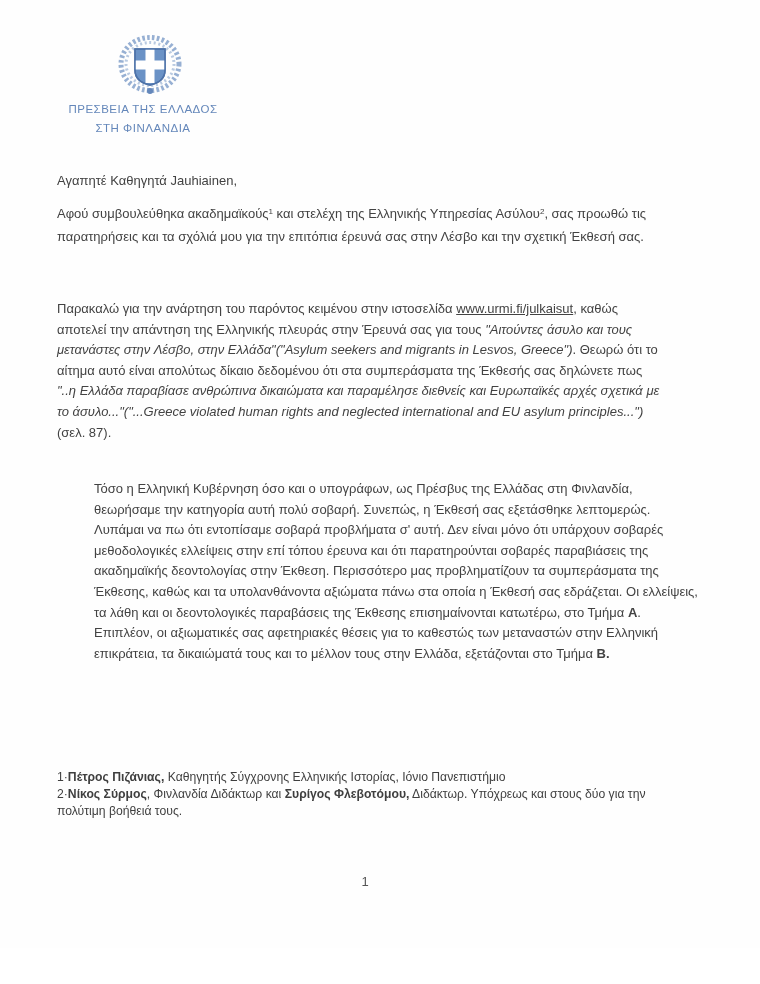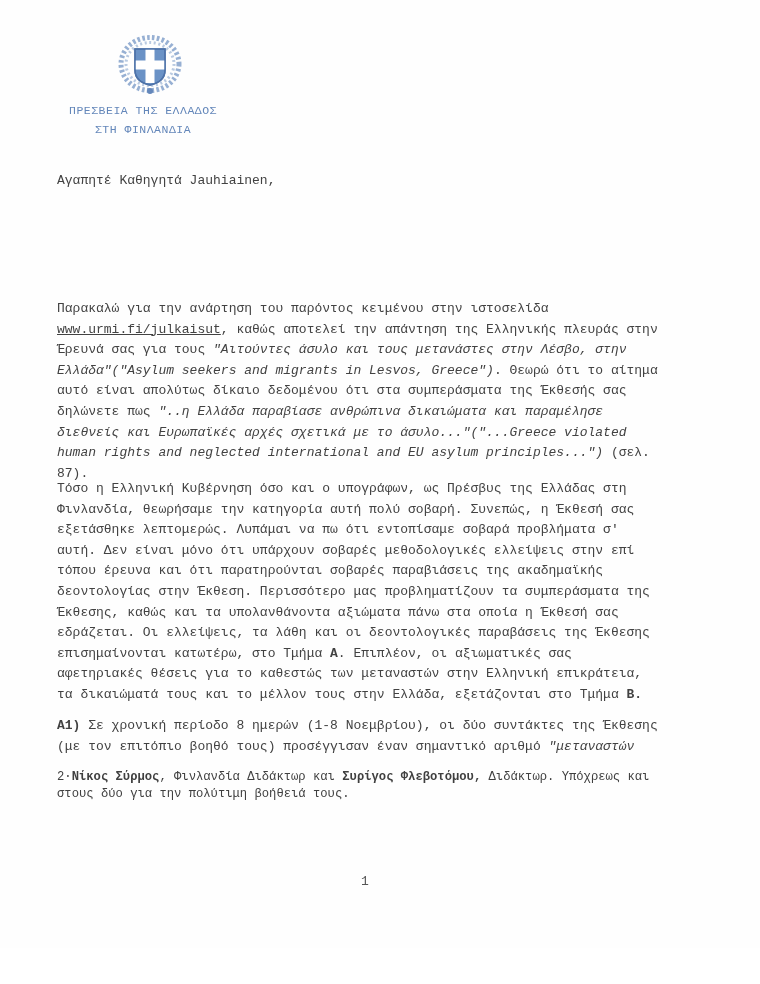--- a/index.html
+++ b/index.html
@@ -5,21 +5,21 @@
   html, body {
     margin: 0; padding: 0;
     width: 760px; height: 984px;
     background: #ffffff;
     overflow: hidden;
   }
   .page {
     position: relative;
     width: 760px; height: 948px;
     background: #fefefe;
-    font-family: Liberation Mono, monospace;
+    font-family: Liberation Sans, sans-serif;
     color: #454545;
   }
   
   .letterhead {
     position: absolute;
     left: 50px; top: 34px;
     width: 186px;
     text-align: center;
   }
   .emblem-wrap { display: inline-block; margin-left: 14px; }
@@ -36,21 +36,21 @@
     left: 57px;
     width: 604px;
     margin: 0;
     font-size: 13px;
     line-height: 20.6px;
     color: #424242;
   }
   .greeting { top: 171px; }
   .p1 { top: 204px; }
   .p2 { top: 299px; }
-  .p3 { top: 479px; }
+  .p3 { top: 479px; margin-left: 37px; }
   .pa1 { top: 716px; }
   
   .footnotes {
     position: absolute;
     left: 57px; top: 769px;
     width: 614px;
     font-size: 12.2px;
     line-height: 17px;
     color: #3f3f3f;
   }
@@ -92,26 +92,27 @@
         <rect x="20" y="26.5" width="30" height="9" fill="#ffffff"></rect>
         <path d="M20,15 h30 v21 q0,12 -15,15 q-15,-3 -15,-15 z" fill="none" stroke="#4e73a9" stroke-width="1.5"></path>
       </svg>
     </span>
     <div class="embassy-line">ΠΡΕΣΒΕΙΑ ΤΗΣ ΕΛΛΑΔΟΣ</div>
     <div class="embassy-line second">ΣΤΗ ΦΙΝΛΑΝΔΙΑ</div>
   </header>
 
   <p class="body greeting"><span>Αγαπητέ Καθηγητά Jauhiainen,</span></p>
 
+  <p class="body p1"><span>Αφού συμβουλεύθηκα ακαδημαϊκούς</span><sup>1</sup><span> και στελέχη της Ελληνικής Υπηρεσίας Ασύλου</span><sup>2</sup><span>, σας προωθώ τις παρατηρήσεις και τα σχόλιά μου για την επιτόπια έρευνά σας στην Λέσβο και την σχετική Έκθεσή σας.</span></p>
 
   <p class="body p2"><span>Παρακαλώ για την ανάρτηση του παρόντος κειμένου στην ιστοσελίδα </span><span class="u">www.urmi.fi/julkaisut</span><span>, καθώς αποτελεί την απάντηση της Ελληνικής πλευράς στην Έρευνά σας για τους </span><span class="i">"Αιτούντες άσυλο και τους μετανάστες στην Λέσβο, στην Ελλάδα"("Asylum seekers and migrants in Lesvos, Greece")</span><span>. Θεωρώ ότι το αίτημα αυτό είναι απολύτως δίκαιο δεδομένου ότι στα συμπεράσματα της Έκθεσής σας δηλώνετε πως </span><span class="i">"..η Ελλάδα παραβίασε ανθρώπινα δικαιώματα και παραμέλησε διεθνείς και Ευρωπαϊκές αρχές σχετικά με το άσυλο..."("...Greece violated human rights and neglected international and EU asylum principles...")</span><span> (σελ. 87).</span></p>
 
   <p class="body p3"><span>Τόσο η Ελληνική Κυβέρνηση όσο και ο υπογράφων, ως Πρέσβυς της Ελλάδας στη Φινλανδία, θεωρήσαμε την κατηγορία αυτή πολύ σοβαρή. Συνεπώς, η Έκθεσή σας εξετάσθηκε λεπτομερώς. Λυπάμαι να πω ότι εντοπίσαμε σοβαρά προβλήματα σ' αυτή. Δεν είναι μόνο ότι υπάρχουν σοβαρές μεθοδολογικές ελλείψεις στην επί τόπου έρευνα και ότι παρατηρούνται σοβαρές παραβιάσεις της ακαδημαϊκής δεοντολογίας στην Έκθεση. Περισσότερο μας προβληματίζουν τα συμπεράσματα της Έκθεσης, καθώς και τα υπολανθάνοντα αξιώματα πάνω στα οποία η Έκθεσή σας εδράζεται. Οι ελλείψεις, τα λάθη και οι δεοντολογικές παραβάσεις της Έκθεσης επισημαίνονται κατωτέρω, στο Τμήμα </span><span class="b">Α</span><span>. Επιπλέον, οι αξιωματικές σας αφετηριακές θέσεις για το καθεστώς των μεταναστών στην Ελληνική επικράτεια, τα δικαιώματά τους και το μέλλον τους στην Ελλάδα, εξετάζονται στο Τμήμα </span><span class="b">Β.</span></p>
 
-  <p class="body pa1"><span class="b">Α1)</span><span> Σε χρονική περίοδο 8 ημερών (1-8 Νοεμβρίου), οι δύο συντάκτες της Έκθεσης (με τον επιτόπιο βοηθό τους) προσέγγισαν έναν σημαντικό αριθμό </span><span class="i">"μεταναστών</span></p>
 
   <div class="footnotes">
+    <p class="fn"><span>1·</span><span class="b">Πέτρος Πιζάνιας,</span><span> Καθηγητής Σύγχρονης Ελληνικής Ιστορίας, Ιόνιο Πανεπιστήμιο</span></p>
     <p class="fn"><span>2·</span><span class="b">Νίκος Σύρμος</span><span>, Φινλανδία Διδάκτωρ και </span><span class="b">Συρίγος Φλεβοτόμου,</span><span> Διδάκτωρ. Υπόχρεως και στους δύο για την πολύτιμη βοήθειά τους.</span></p>
   </div>
 
   <div class="pagenum">1</div>
 
 </div>
 
 </body></html>

